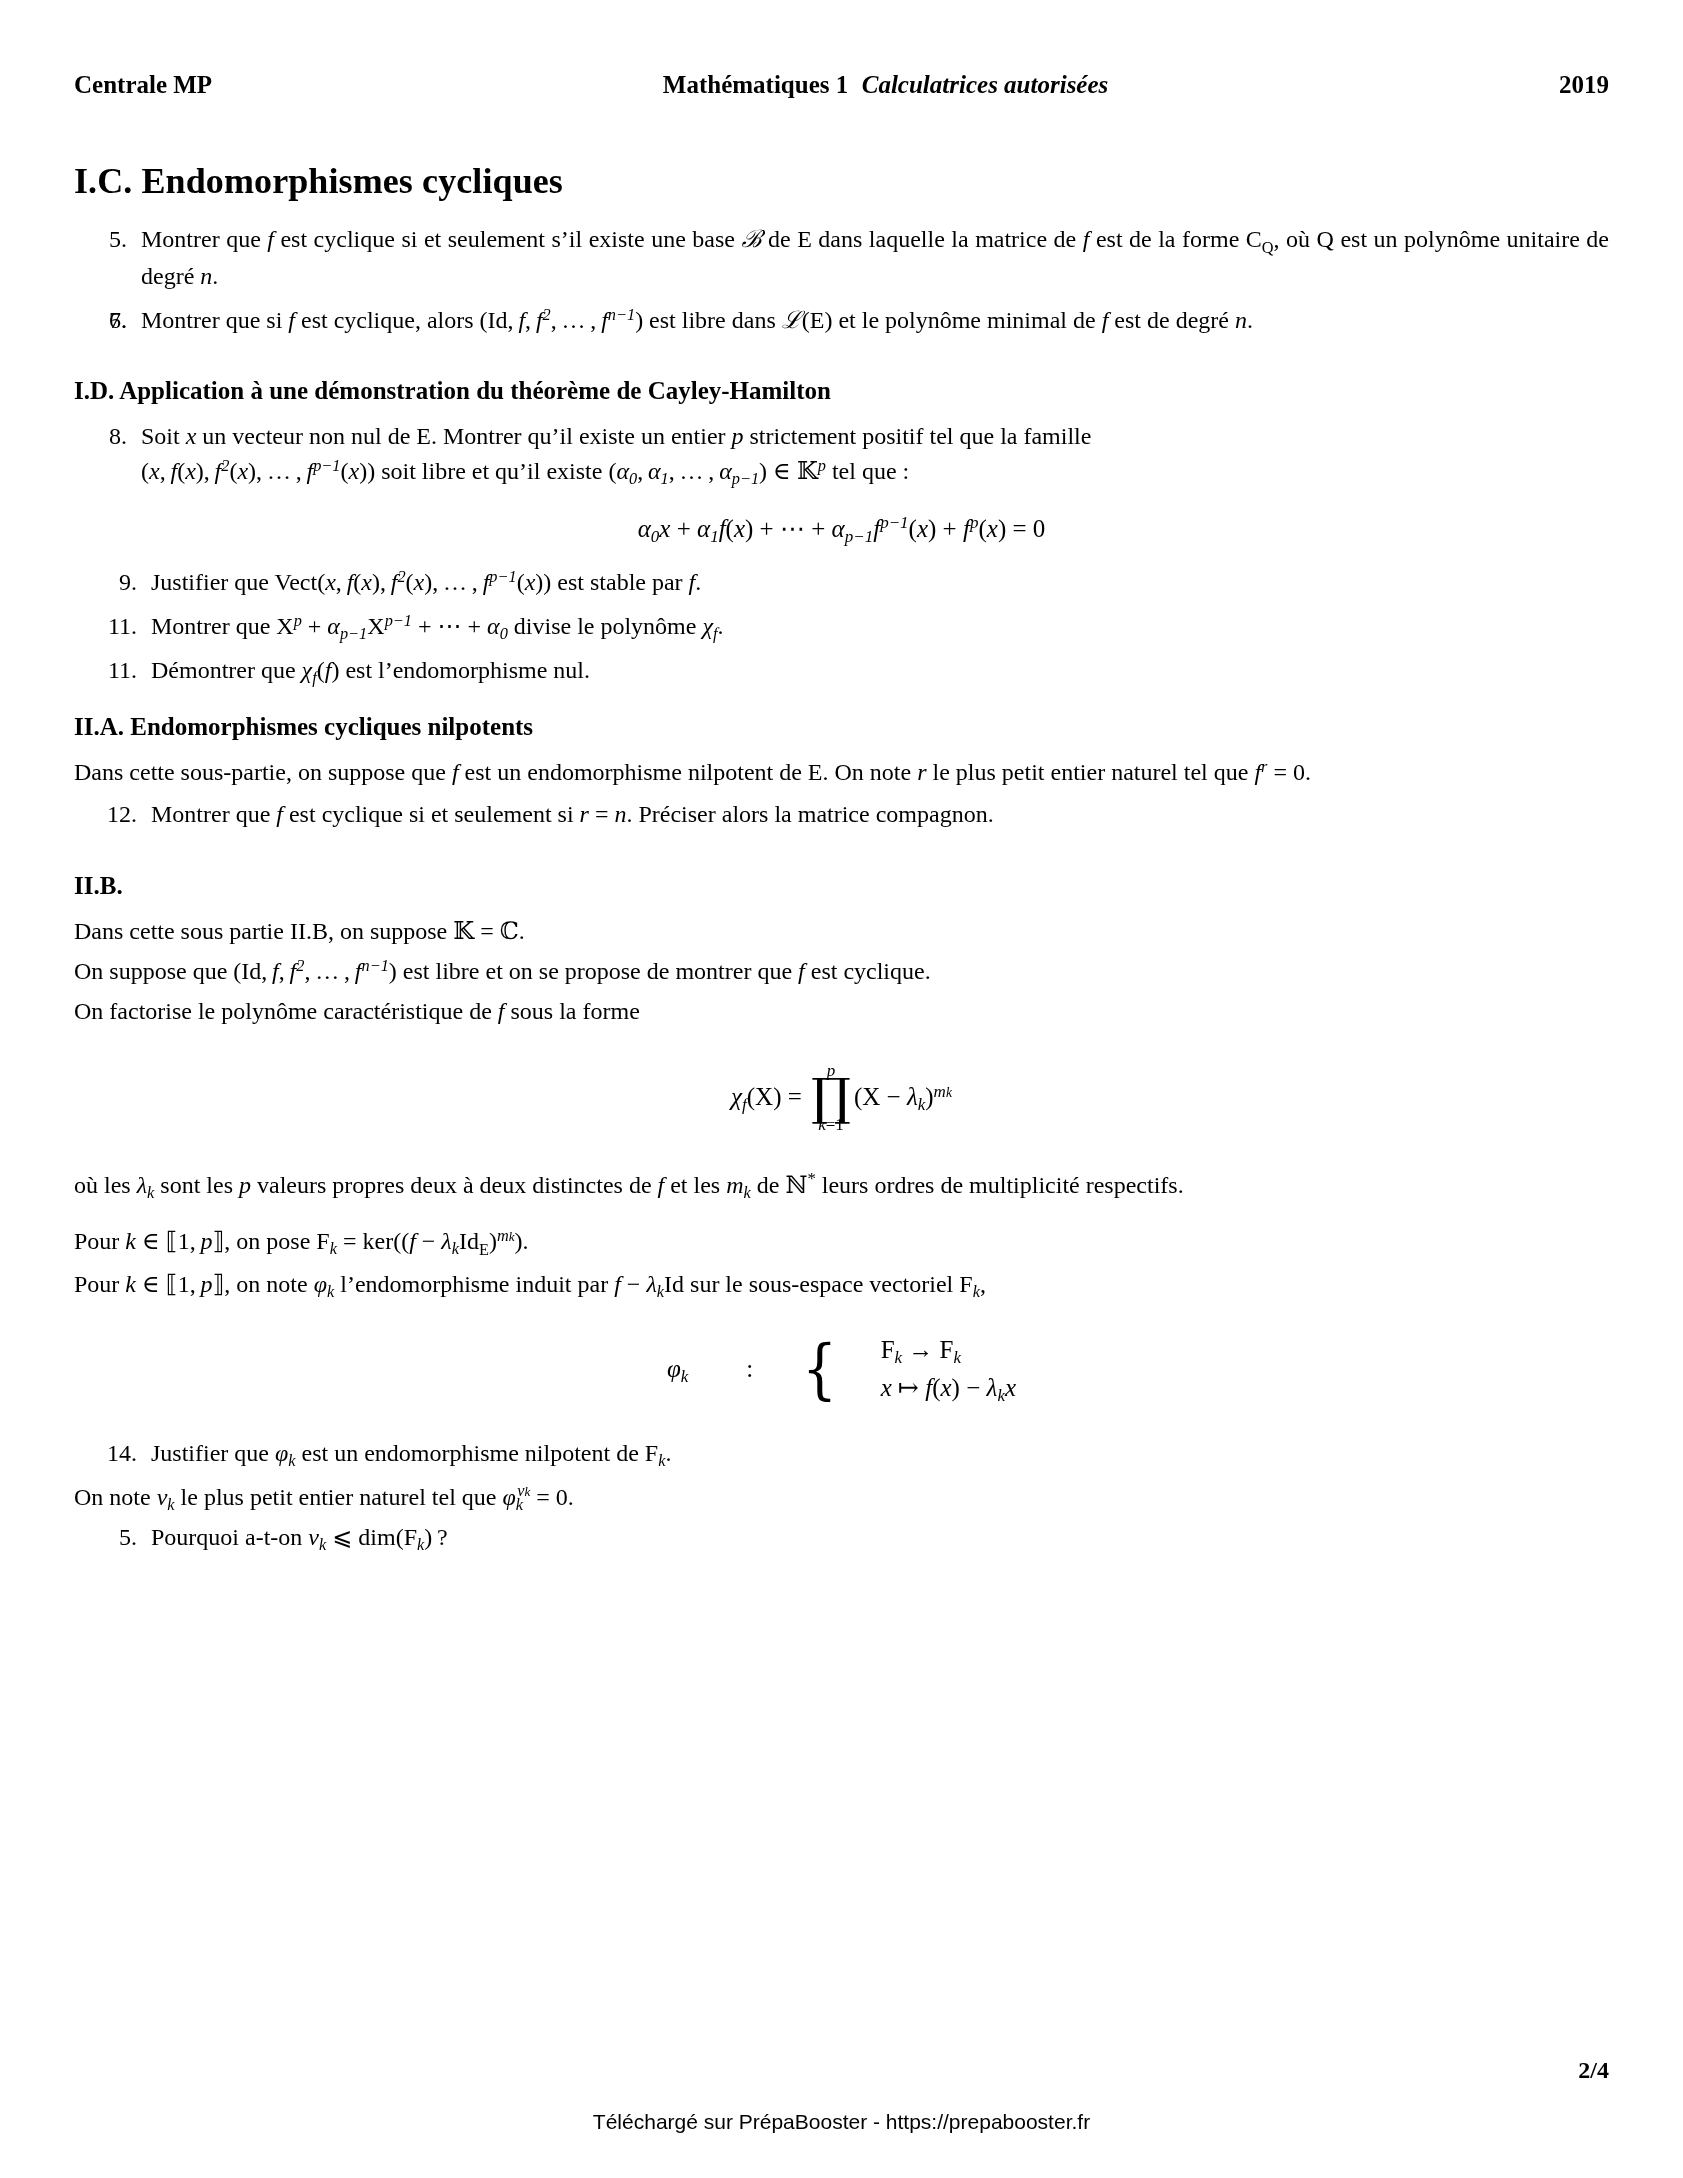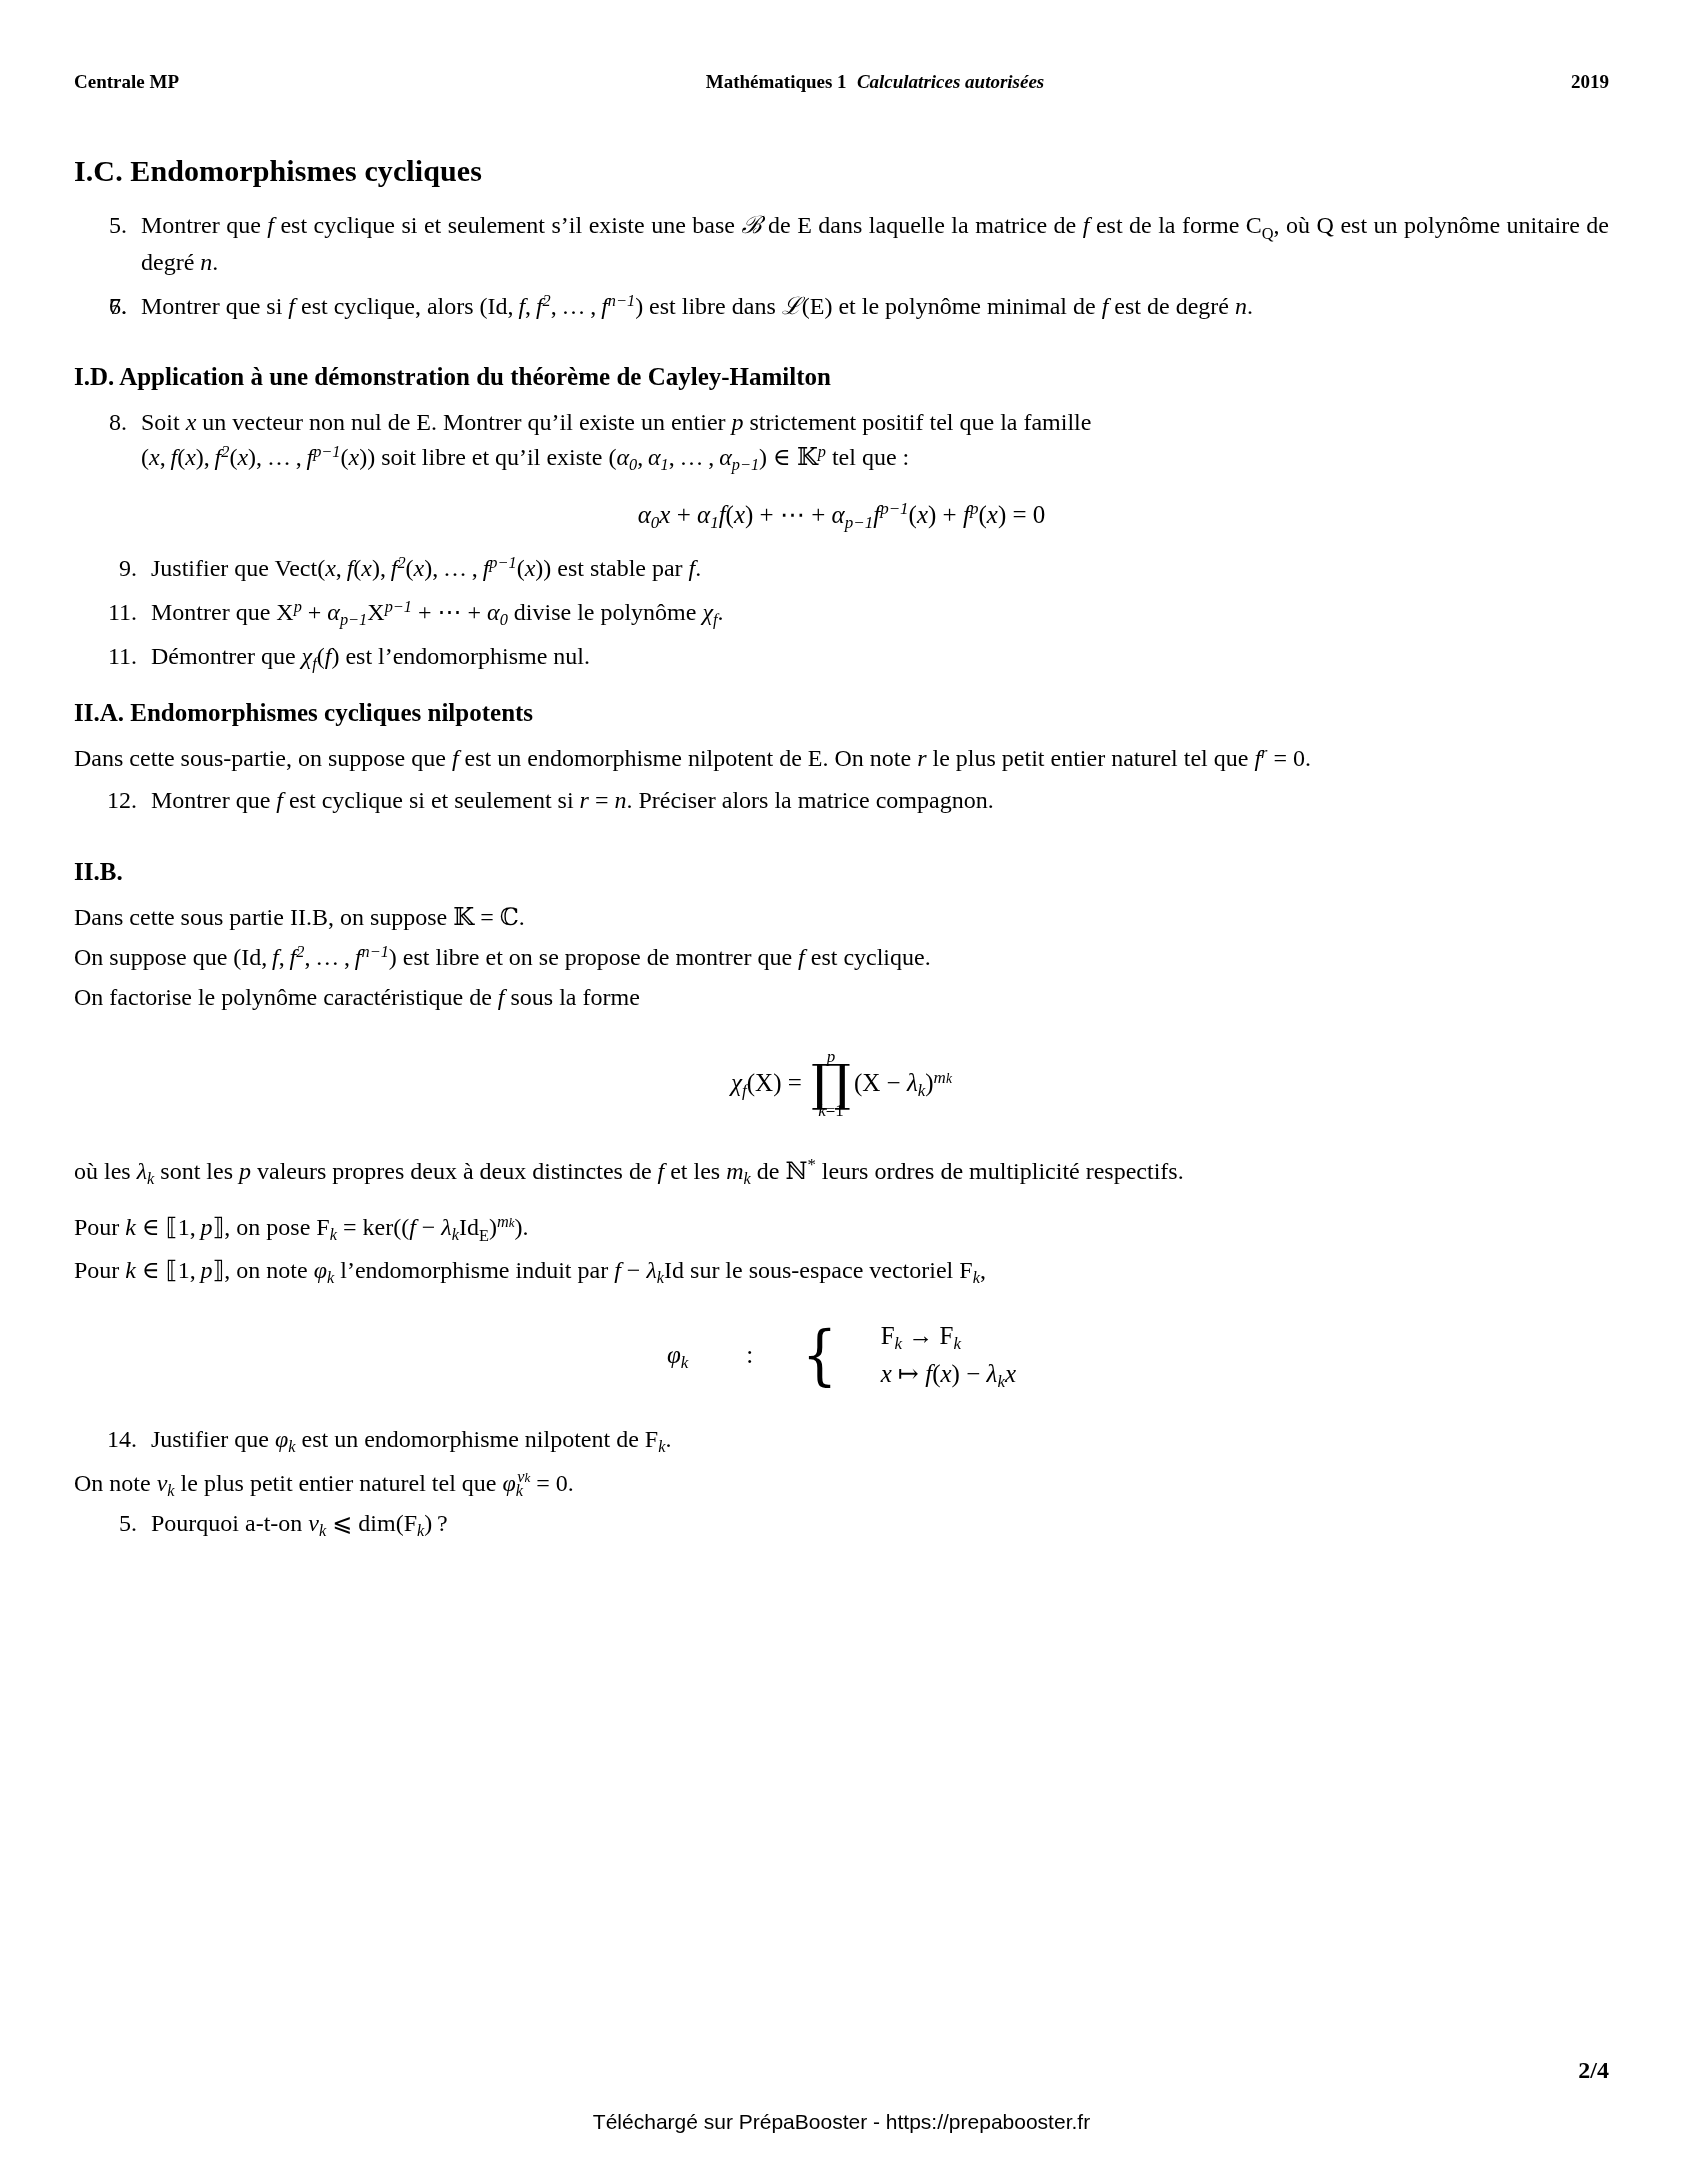--- a/index.html
+++ b/index.html
@@ -20,42 +20,42 @@
     width: 1683px;
     height: 2178px;
     box-sizing: border-box;
     padding: 71px 74px 0 74px;
   }
 
   
   .runhead {
     display: flex;
     align-items: center;
-    font-size: 19px;
+    font-size: 25px;
     margin-bottom: 61px;
   }
   .runhead .left {
     font-weight: bold;
     white-space: nowrap;
   }
   .runhead .center {
     flex: 1;
     text-align: center;
     white-space: nowrap;
   }
   .runhead .center .bold { font-weight: bold; }
   .runhead .center .ital { font-style: italic; font-weight: bold; }
   .runhead .right {
     font-weight: bold;
     white-space: nowrap;
   }
 
   
   h2.sec {
-    font-size: 30px;
+    font-size: 36px;
     font-weight: bold;
     margin: 44px 0 20px 0;
     letter-spacing: 0.1px;
   }
   h3.subsec {
     font-size: 25px;
     font-weight: bold;
     margin: 40px 0 14px 0;
   }
   h3.subsec.tight { margin-top: 34px; }

